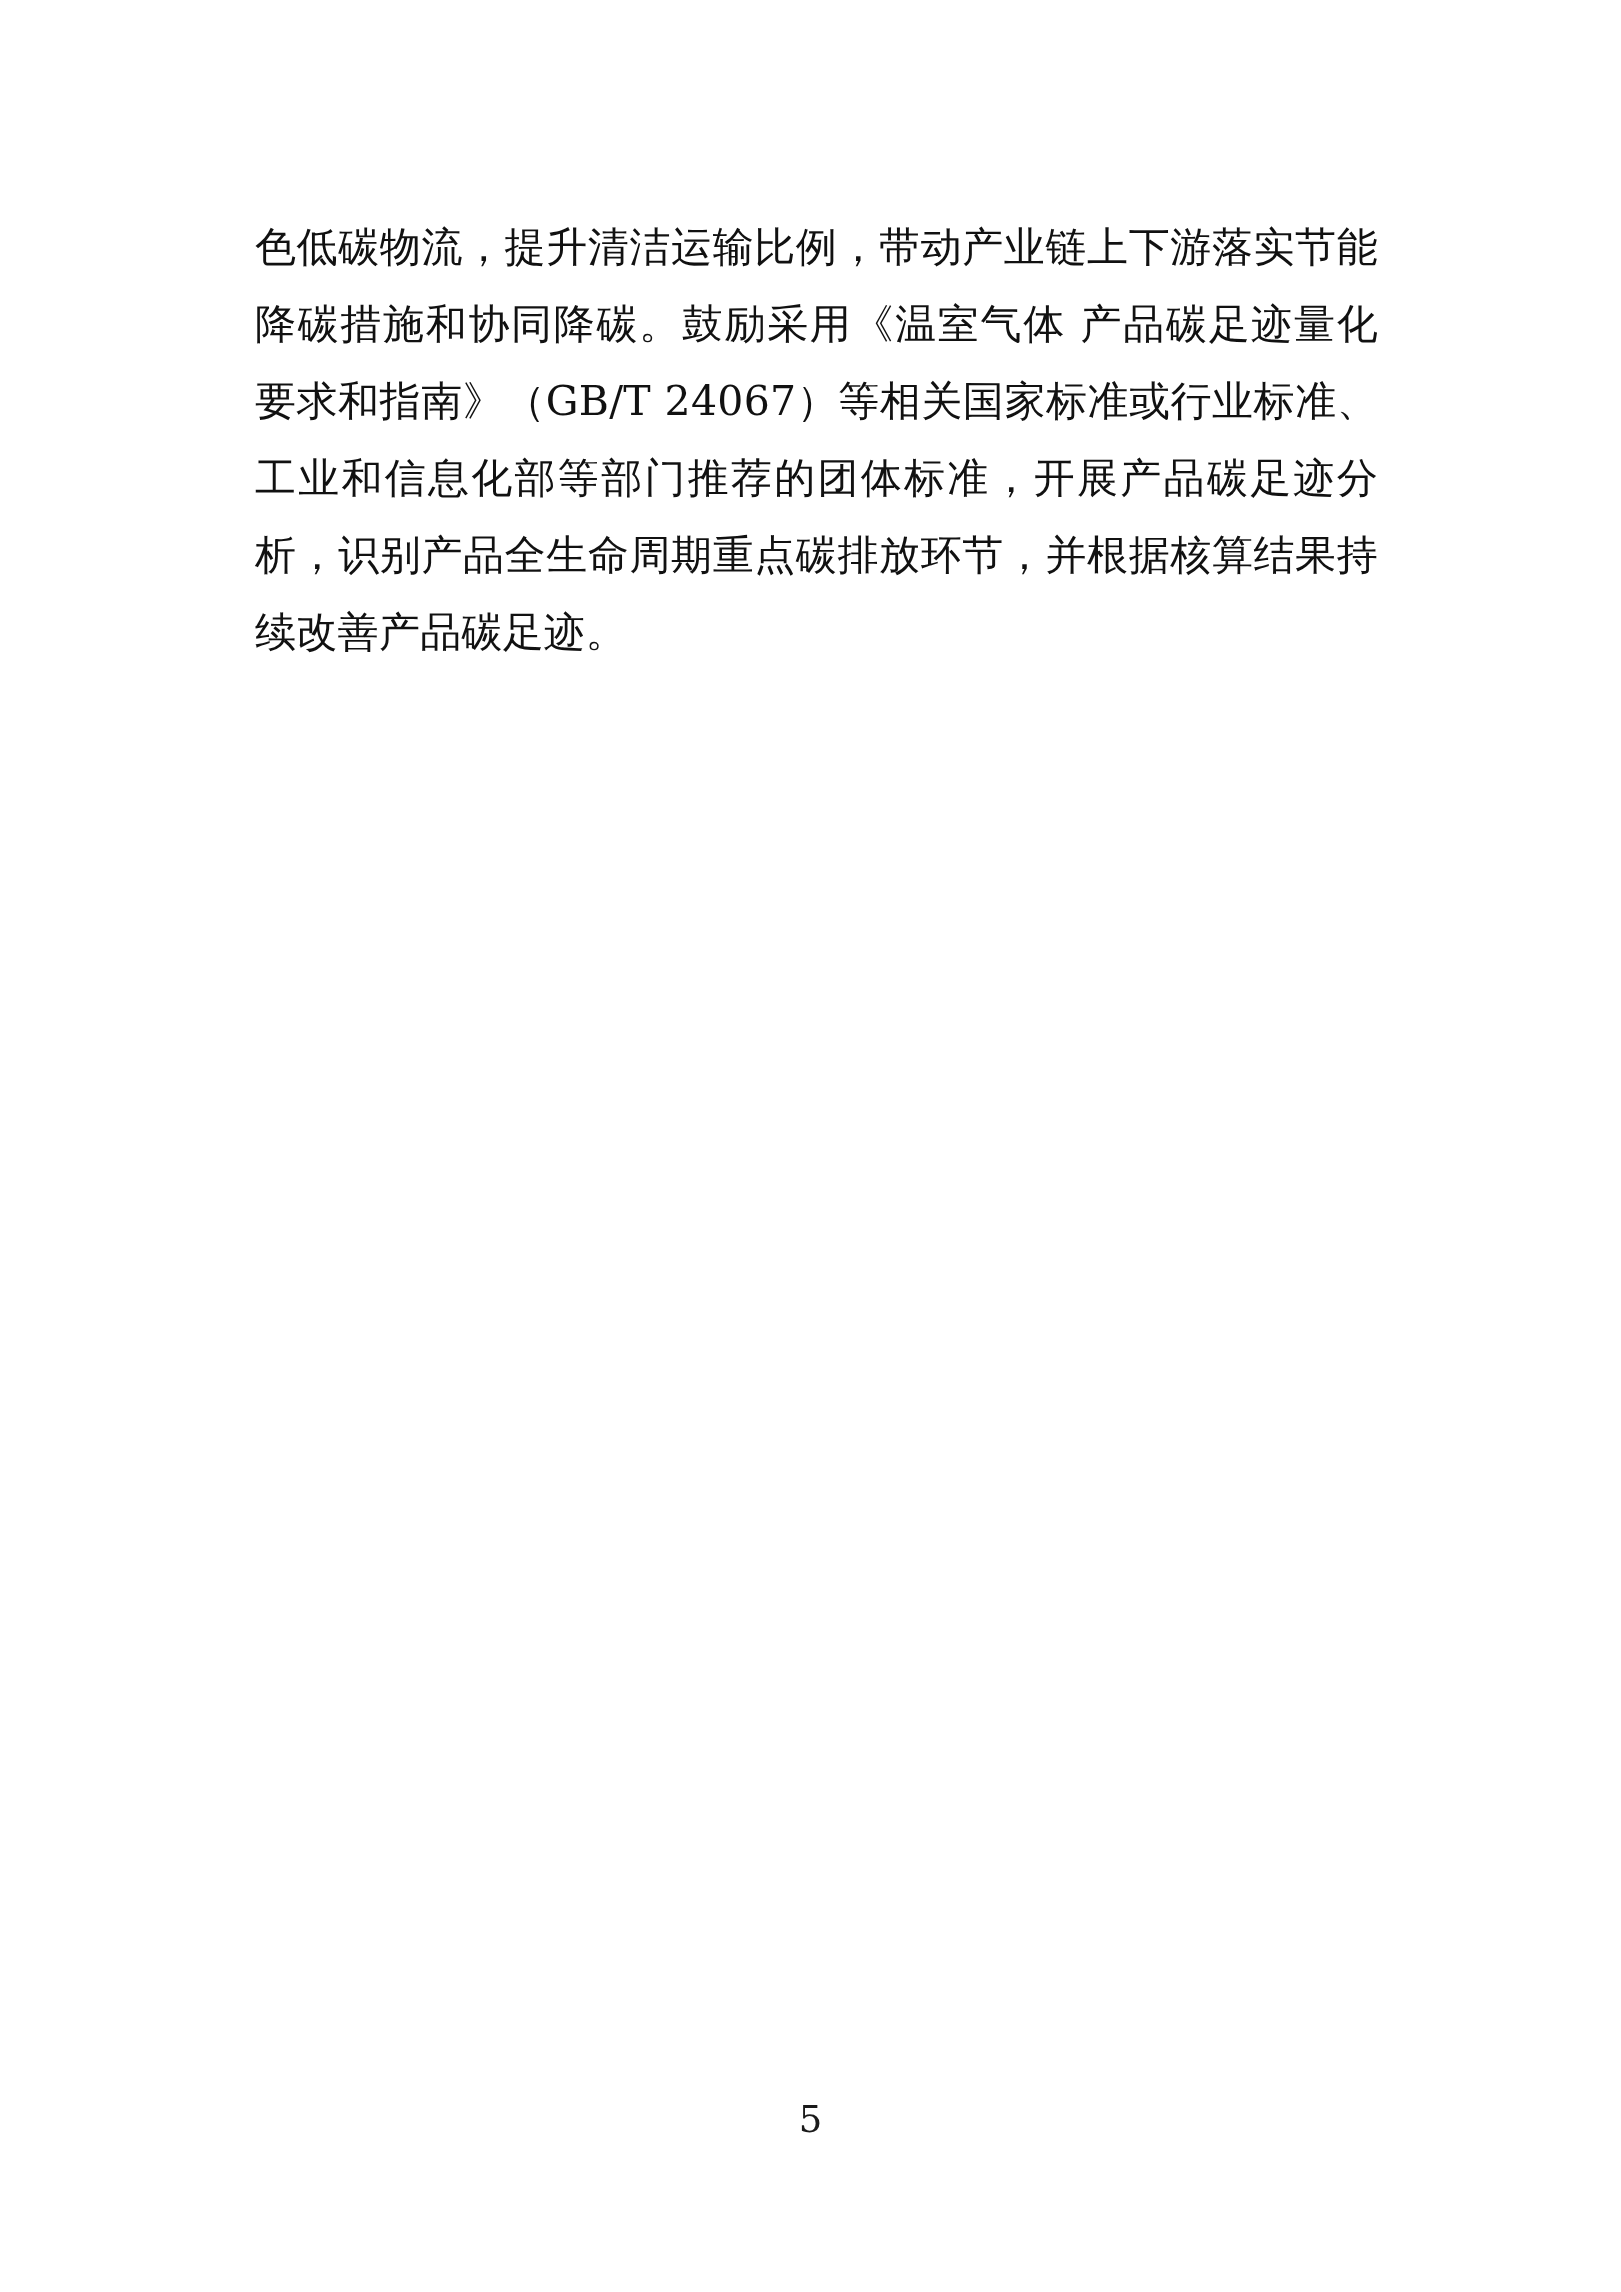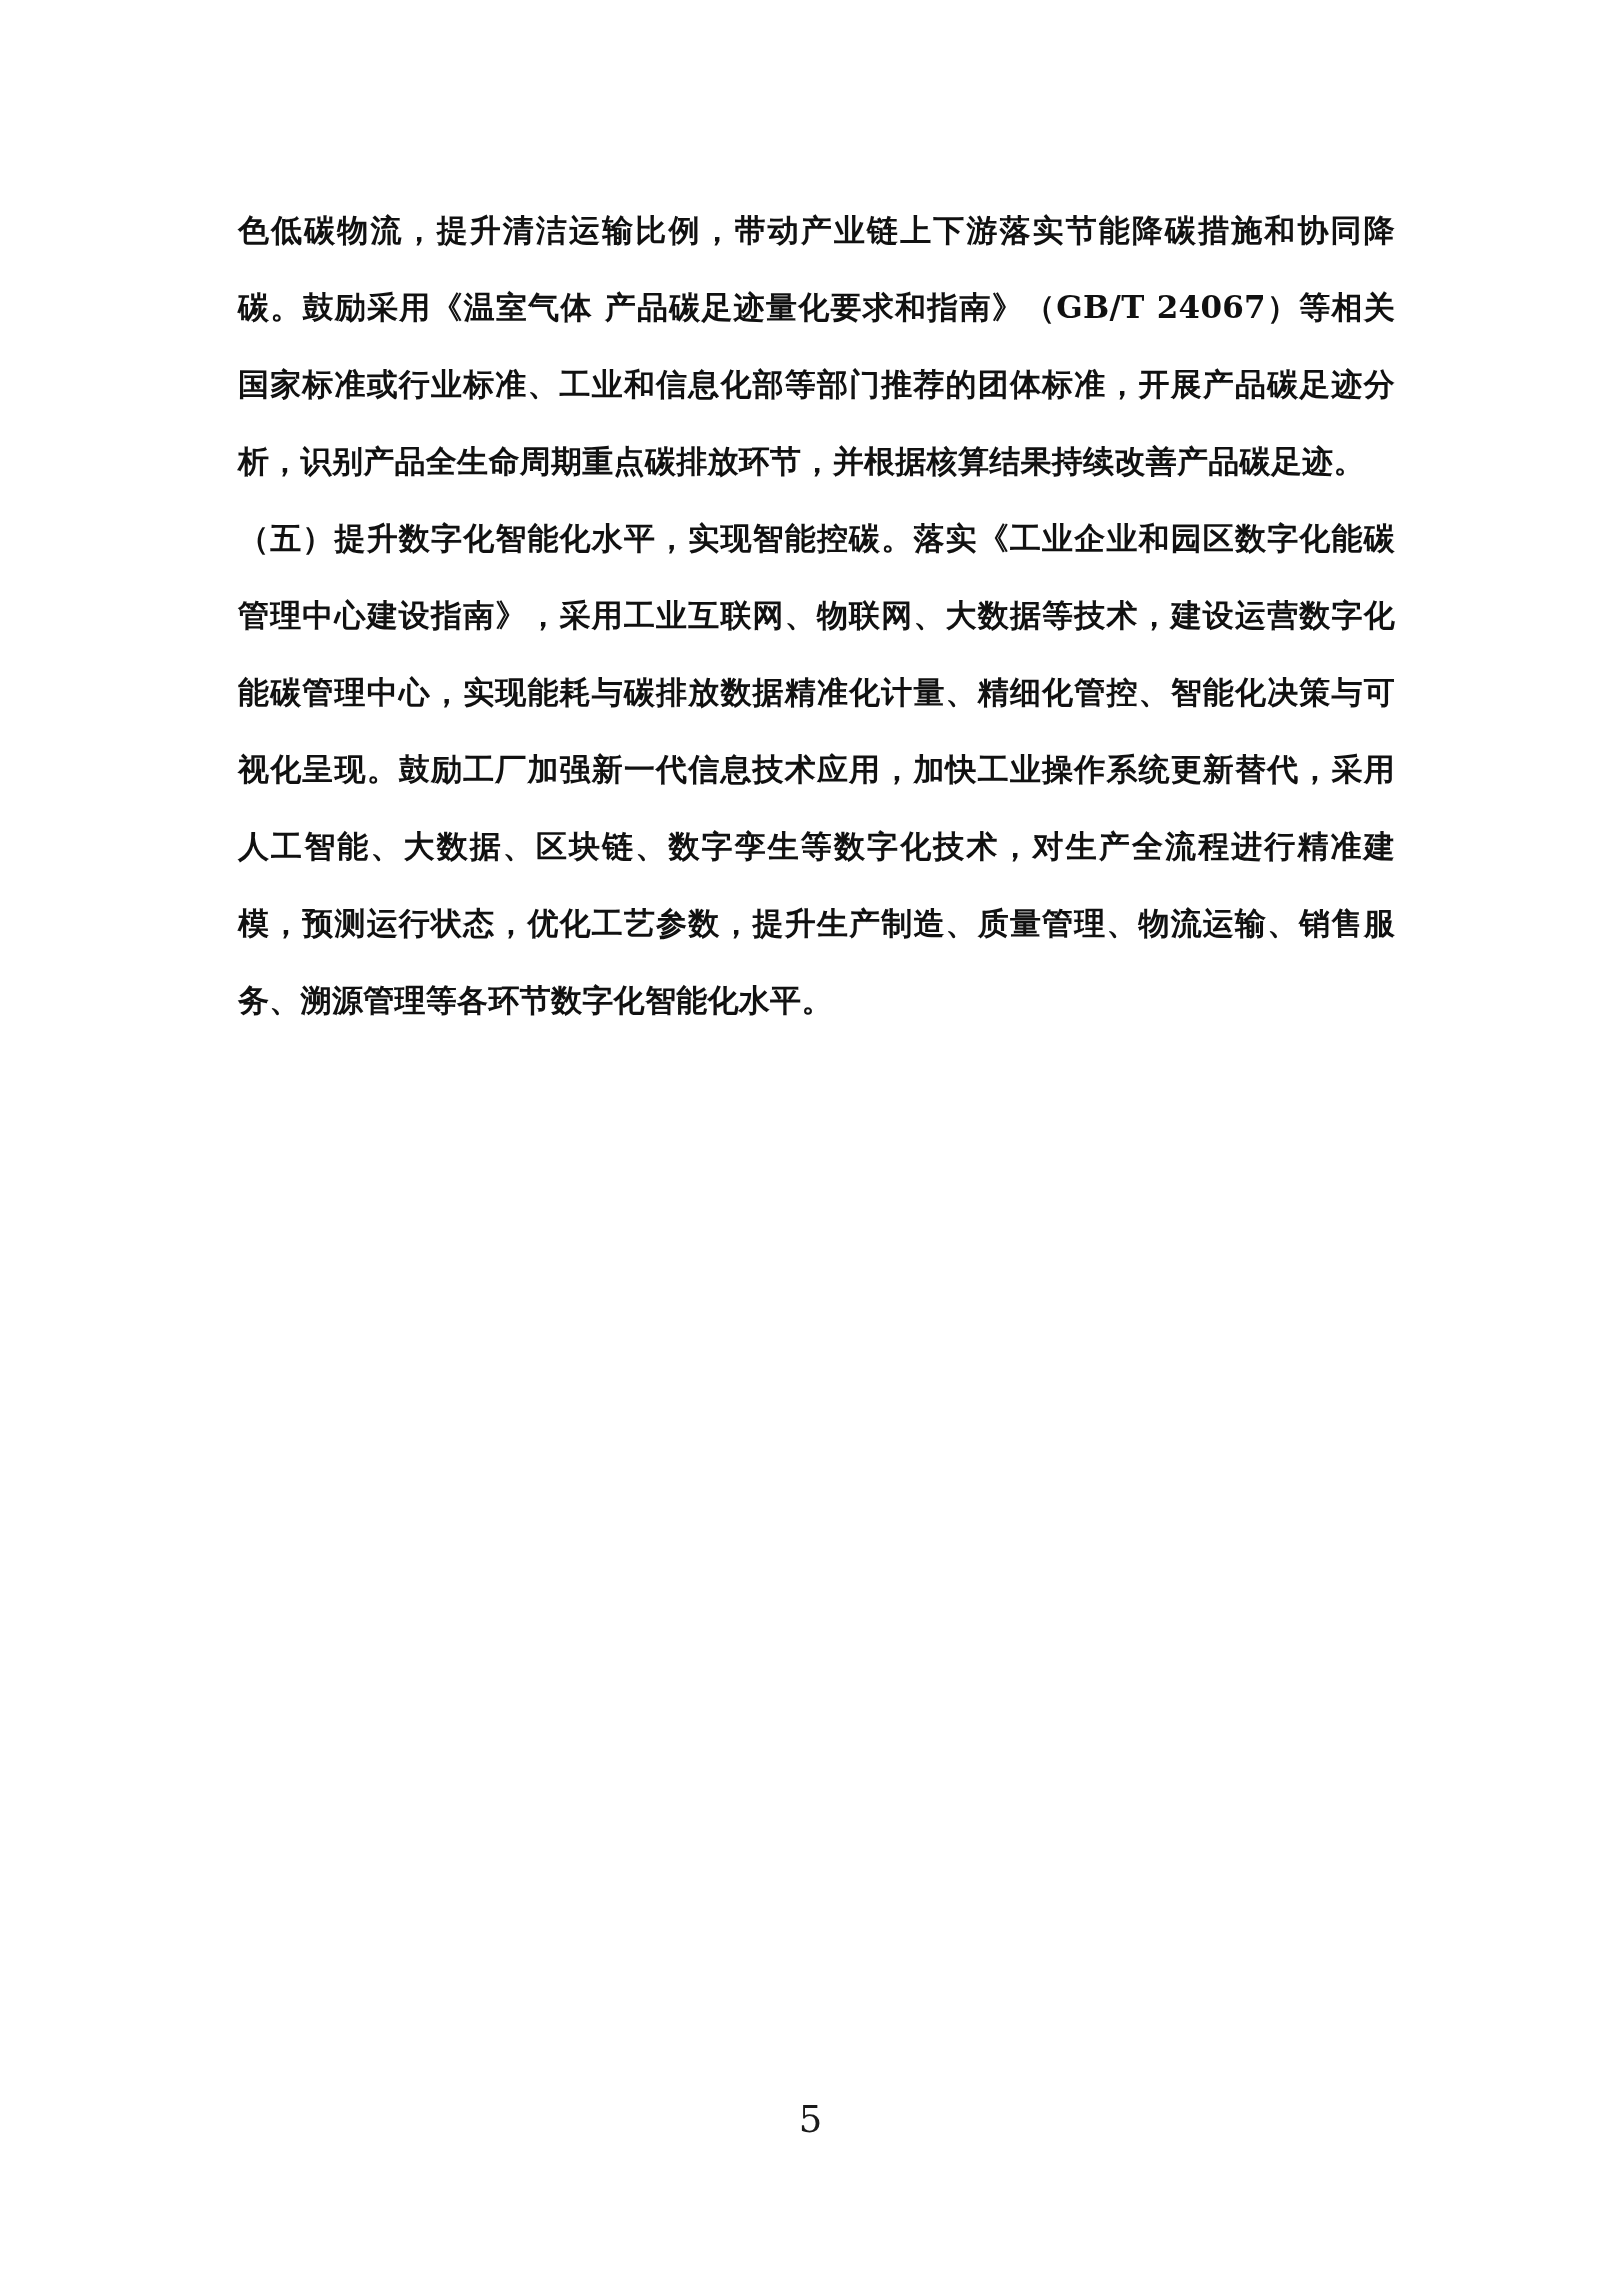--- a/index.html
+++ b/index.html
@@ -20,29 +20,28 @@
     overflow: hidden;
   }
   .content {
     position: absolute;
     left: 238px;
     top: 192px;
     width: 1157px;
   }
   .para {
     font-family: "DejaVu Serif", "Liberation Serif", serif;
-    font-size: 31px;
+    font-size: 41px;
     line-height: 77px;
     color: #111111;
     text-align: justify;
     text-justify: inter-ideograph;
     letter-spacing: 0.3px;
-    margin: 0;
+    margin: 17px;
     padding: 0;
-    font-weight: bold;
   }
   .para + .para {
     margin-top: 0px;
   }
   .indent {
     text-indent: 0;
   }
   .pagenum {
     position: absolute;
     left: 0;
@@ -57,17 +56,16 @@
   .para {
     -webkit-font-smoothing: antialiased;
   }
 </style>
 </head>
 <body>
 
 <div class="page">
   <div class="content">
     <p class="para">色低碳物流，提升清洁运输比例，带动产业链上下游落实节能降碳措施和协同降碳。鼓励采用《温室气体 产品碳足迹量化要求和指南》（GB/T 24067）等相关国家标准或行业标准、工业和信息化部等部门推荐的团体标准，开展产品碳足迹分析，识别产品全生命周期重点碳排放环节，并根据核算结果持续改善产品碳足迹。</p>
-    <p class="para indent" style="text-indent: 0px;">（五）提升数字化智能化水平，实现智能控碳。落实《工业企业和园区数字化能碳管理中心建设指南》，采用工业互联网、物联网、大数据等技术，建设运营数字化能碳管理中心，实现能耗与碳排放数据精准化计量、精细化管控、智能化决策与可视化呈现。鼓励工厂加强新一代信息技术应用，加快工业操作系统更新替代，采用人工智能、大数据、区块链、数字孪生等数字化技术，对生产全流程进行精准建模，预测运行状态，优化工艺参数，提升生产制造、质量管理、物流运输、销售服务、溯源管理等各环节数字化智能化水平。</p>
   </div>
   <div class="pagenum">5</div>
 </div>
 
 
 </body></html>

